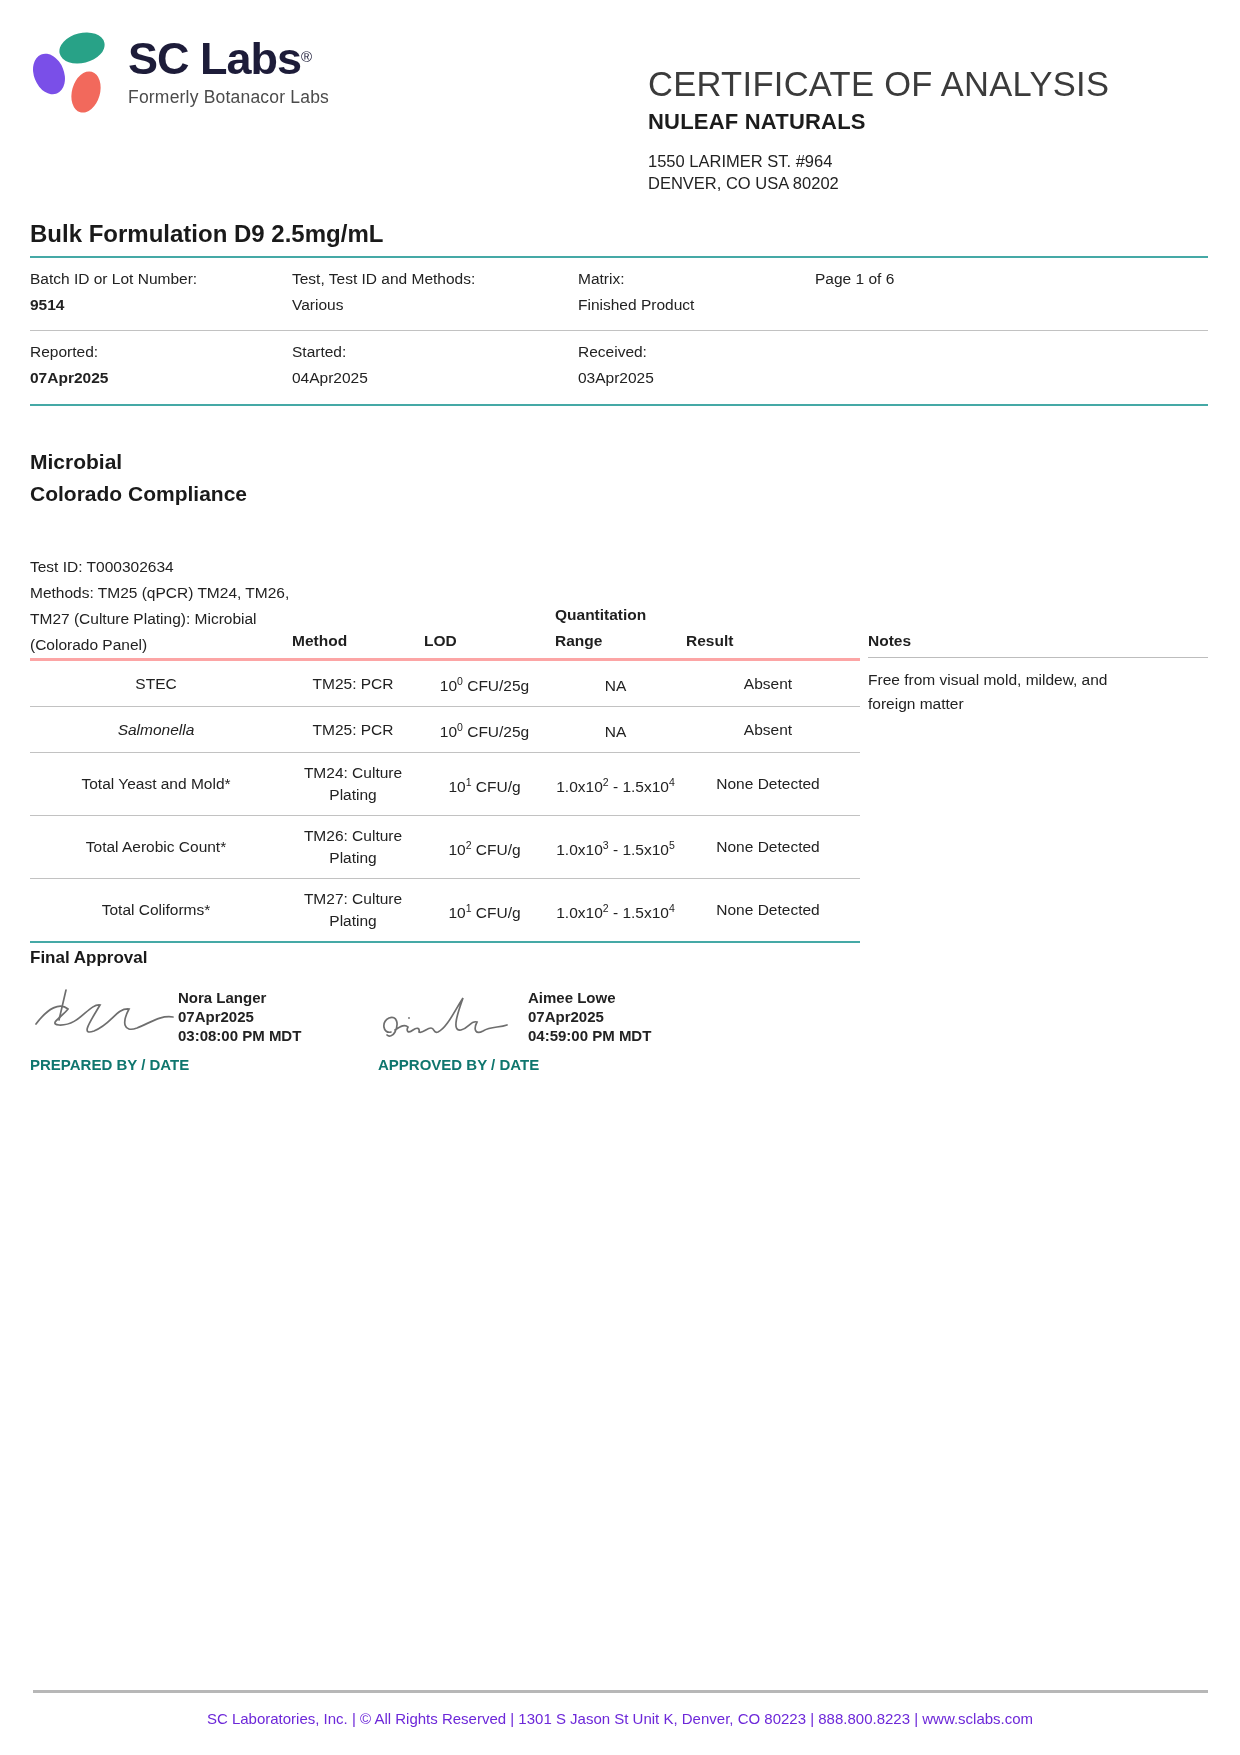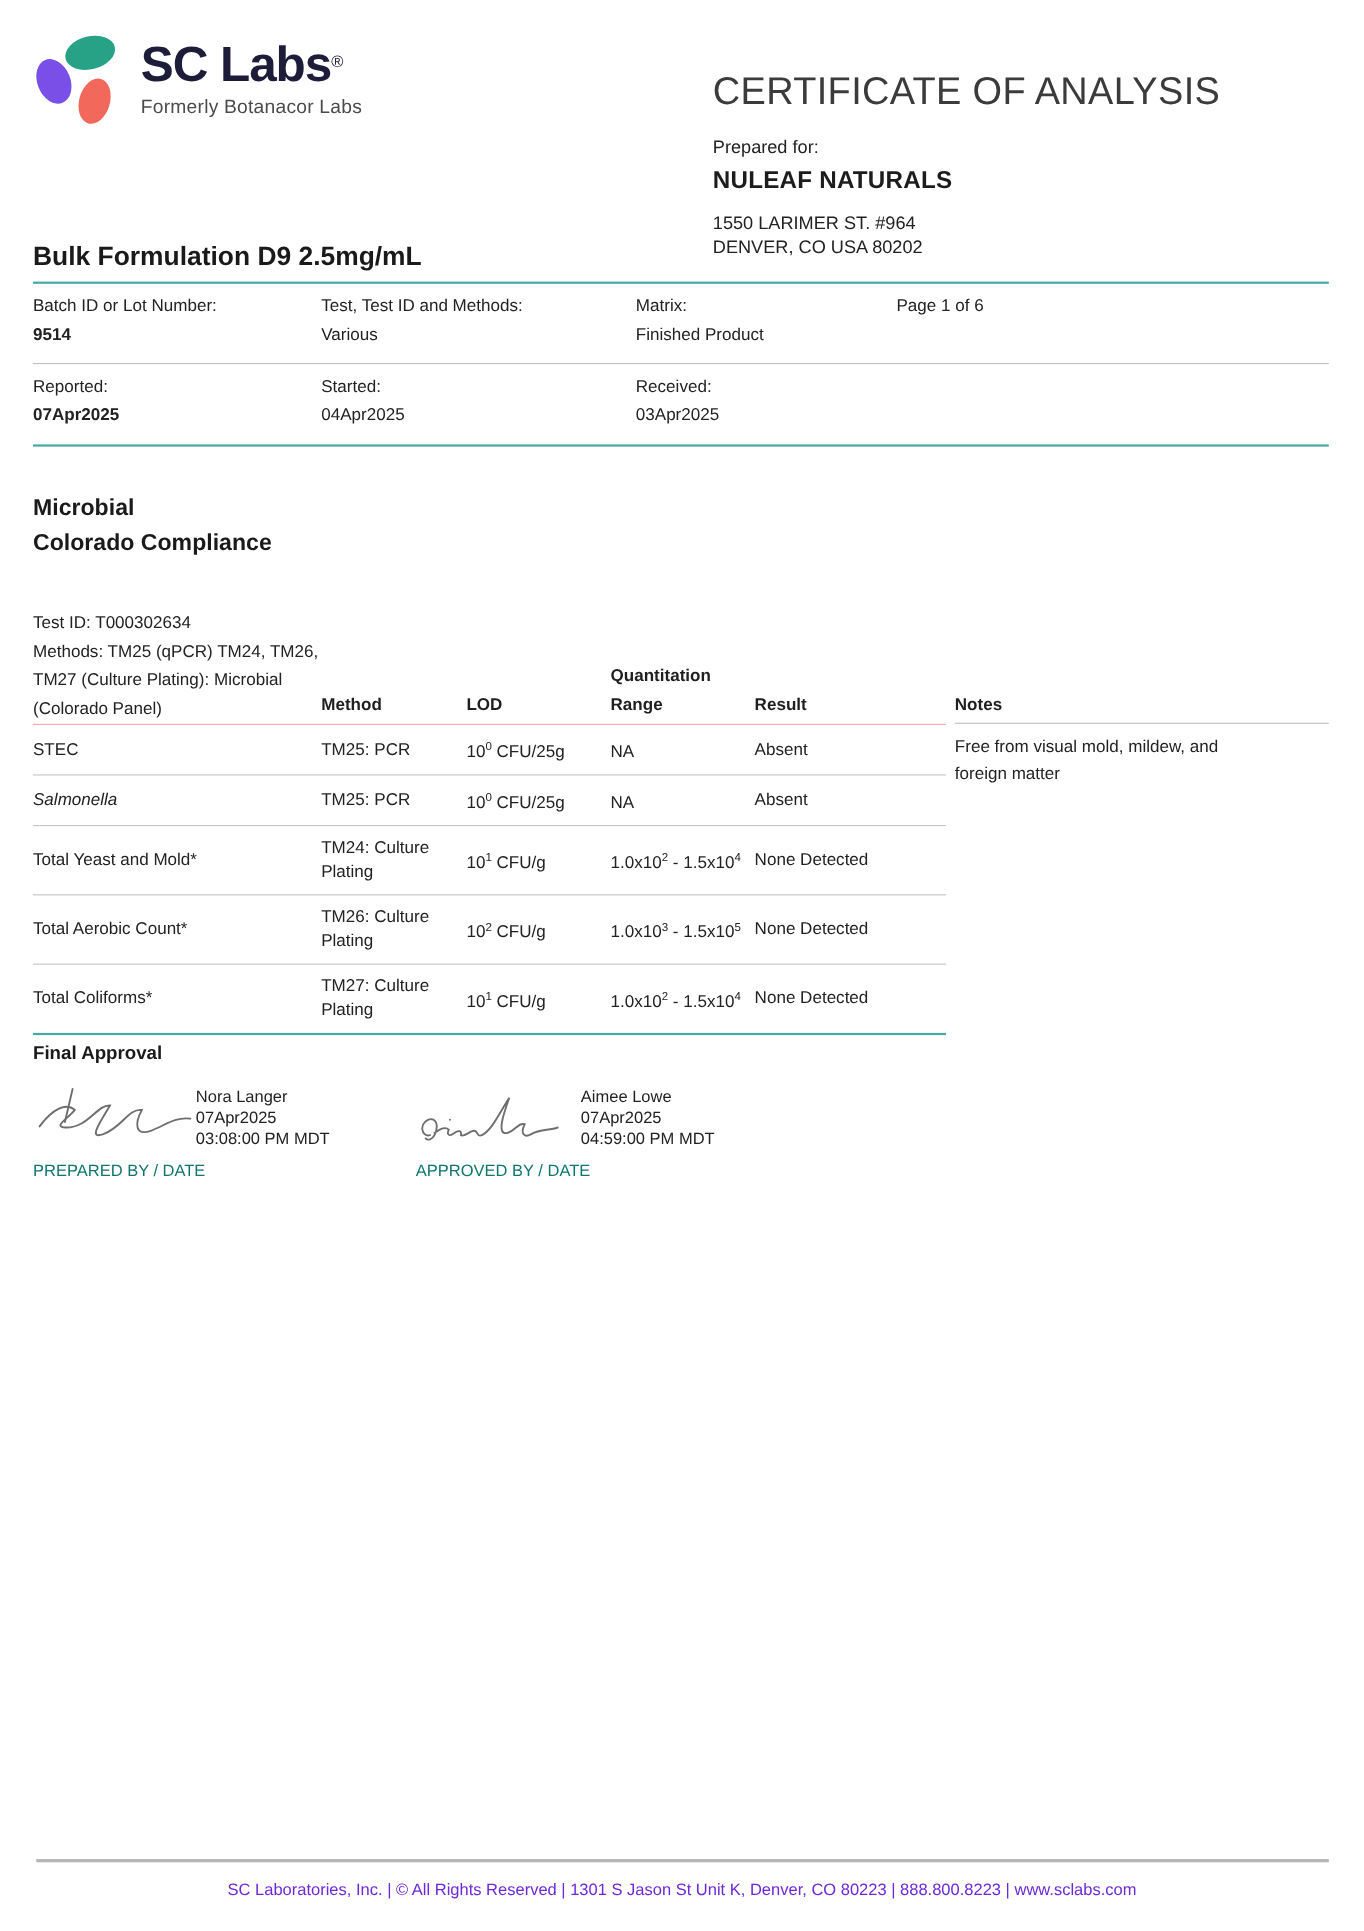--- a/index.html
+++ b/index.html
@@ -42,33 +42,33 @@
   .micro { position:absolute; left:30px; top:446px; width:1178px; }
   .m-header { position:relative; height:212px; }
   .m-heading { font-size:21px; font-weight:700; line-height:32px; color:#1a1a1a; }
   .m-meta { position:absolute; left:0; top:108px; font-size:15.5px; line-height:26px; color:#222; width:268px; }
   .m-quant { position:absolute; left:525px; top:160px; font-size:15.5px; font-weight:700; }
   .m-colhead { position:absolute; top:186px; font-size:15.5px; font-weight:700; }
   .mc-method { left:262px; } .mc-lod { left:394px; } .mc-range { left:525px; }
   .mc-result { left:656px; } .mc-notes { left:838px; }
   .notes-rule { position:absolute; left:838px; top:211px; width:340px; height:1px; background:#bdbdbd; }
 
-  .m-rows { width:830px; border-top:1px solid #fca5a5; }
+  .m-rows { width:830px; border-top:3px solid #fca5a5;text-align:center; }
   .m-row { display:grid; grid-template-columns:262px 132px 131px 131px 174px;
            align-items:center; padding:9px 0; border-bottom:1px solid #c2c2c2; min-height:42px; }
   .m-row.last { border-bottom:2px solid #45a9a6; }
   .m-cell { font-size:15.5px; line-height:22px; color:#222; padding-right:10px; }
   .m-cell sup { font-size:10.5px; }
   .italic { font-style:italic; }
   .note-text { position:absolute; left:838px; top:222px; width:255px; font-size:15.5px; line-height:24px; color:#222; }
 
   
   .approval { position:absolute; left:30px; top:948px; width:1178px; }
   .approval-heading { font-size:17px; font-weight:700; color:#1a1a1a; }
-  .sig-row { position:relative; height:120px; margin-top:10px; }
+  .sig-row { position:relative; height:120px; margin-top:10px;font-weight:bold; }
   .sig-svg { position:absolute; stroke:#6e6e6e; fill:none; stroke-width:1.7; stroke-linecap:round; }
   .sig-1 { left:0; top:6px; }
   .sig-2 { left:345px; top:12px; }
   .sig-text { position:absolute; top:10px; font-size:15px; line-height:19px; color:#222; }
   .st-1 { left:148px; } .st-2 { left:498px; }
   .sig-caption { position:absolute; top:78px; font-size:15px; color:#0f766e; }
   .cap-1 { left:0; } .cap-2 { left:348px; }
 
   
   .footer-rule { position:absolute; left:33px; top:1690px; width:1175px; height:3px; background:#b7b7b7; }
@@ -84,21 +84,20 @@
     <ellipse cx="19" cy="46" rx="15" ry="21" fill="#7a4fe8" transform="rotate(-22 19 46)"></ellipse>
     <ellipse cx="56" cy="64" rx="14" ry="21" fill="#f2695c" transform="rotate(16 56 64)"></ellipse>
   </svg>
   <div class="brand-block">
     <div class="brand-name"><span>SC Labs</span><span class="brand-reg">®</span></div>
     <div class="brand-tagline">Formerly Botanacor Labs</div>
   </div>
 
   <div class="coa-block">
     <div class="coa-title">CERTIFICATE OF ANALYSIS</div>
-    <div class="prepared-label">Prepared for:</div>
     <div class="client-name">NULEAF NATURALS</div>
     <div class="client-addr">
       <div>1550 LARIMER ST. #964</div>
       <div>DENVER, CO USA 80202</div>
     </div>
   </div>
 
   <div class="product-title">Bulk Formulation D9 2.5mg/mL</div>
 
   <div class="info-table">

